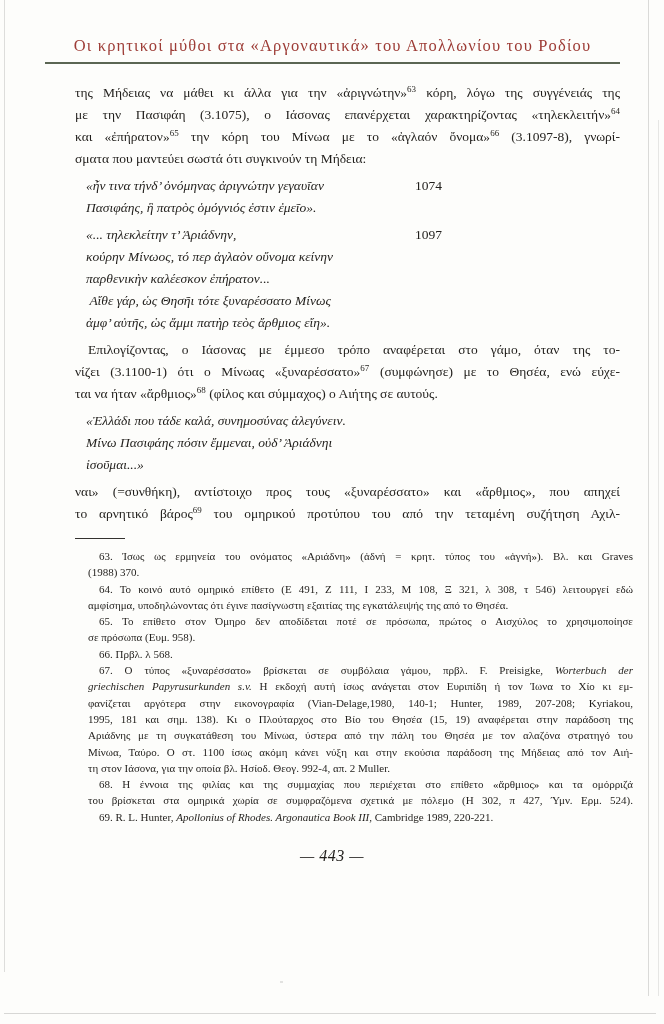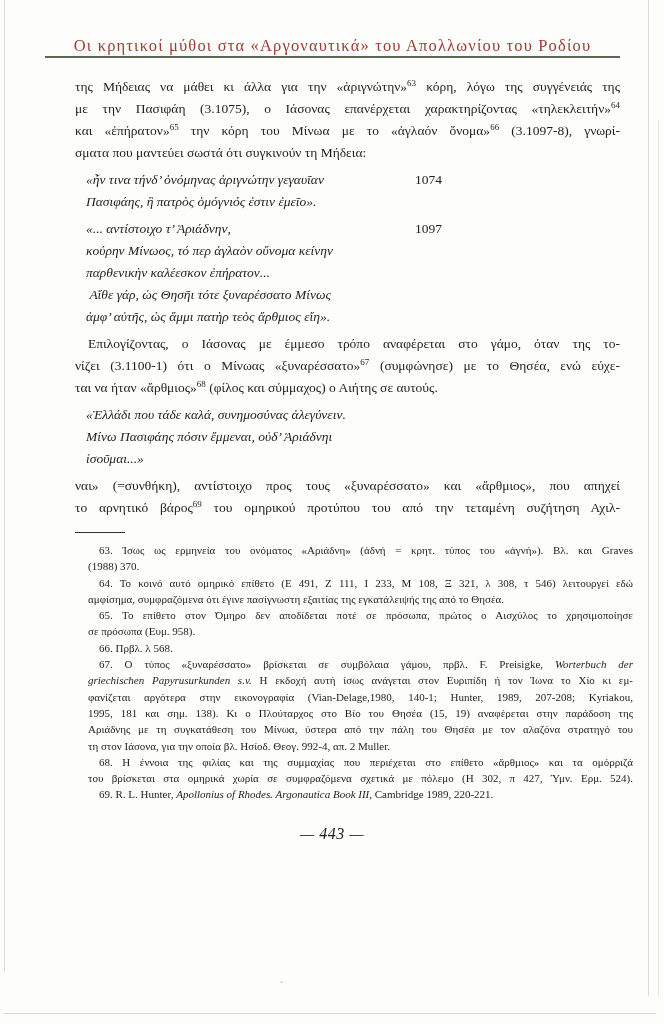--- a/index.html
+++ b/index.html
@@ -7,20 +7,21 @@
     position:relative;
     width:664px;height:1024px;
     background:#fdfdfb;
     overflow:hidden;
     font-family:"Liberation Serif","DejaVu Serif",serif;
     color:#201e1b;
   }
   
   .header{
     margin:36px 44px 0 45px;
+    padding-bottom:6px;
     border-bottom:2px solid #5b6653;
     color:#9d3c36;
     font-size:16.5px;
     font-weight:normal;
     letter-spacing:1.15px;
     text-align:center;
     white-space:nowrap;
   }
   
   .content{
@@ -93,21 +94,21 @@
         <div class="line j"><span>της Μήδειας να μάθει κι άλλα για την «ἀριγνώτην»</span><sup>63</sup><span> κόρη, λόγω της συγγένειάς της</span></div>
         <div class="line j"><span>με την Πασιφάη (3.1075), ο Ιάσονας επανέρχεται χαρακτηρίζοντας «τηλεκλειτήν»</span><sup>64</sup></div>
         <div class="line j"><span>και «ἐπήρατον»</span><sup>65</sup><span> την κόρη του Μίνωα με το «ἀγλαόν ὄνομα»</span><sup>66</sup><span> (3.1097-8), γνωρί-</span></div>
         <div class="line"><span>σματα που μαντεύει σωστά ότι συγκινούν τη Μήδεια:</span></div>
       </div>
       <div class="block verse">
         <div class="line"><span>«ἦν τινα τήνδ’ ὀνόμηνας ἀριγνώτην γεγαυῖαν</span><span class="vnum">1074</span></div>
         <div class="line"><span>Πασιφάης, ἣ πατρὸς ὁμόγνιός ἐστιν ἐμεῖο».</span></div>
       </div>
       <div class="block verse">
-        <div class="line"><span>«... αντίστοιχο τ’ Ἀριάδνην,</span><span class="vnum">1097</span></div>
+        <div class="line"><span>«... τηλεκλείτην τ’ Ἀριάδνην,</span><span class="vnum">1097</span></div>
         <div class="line"><span>κούρην Μίνωος, τό περ ἀγλαὸν οὔνομα κείνην</span></div>
         <div class="line"><span>παρθενικὴν καλέεσκον ἐπήρατον...</span></div>
         <div class="line"><span>&nbsp;Αἴθε γάρ, ὡς Θησῆι τότε ξυναρέσσατο Μίνως</span></div>
         <div class="line"><span>ἀμφ’ αὐτῆς, ὡς ἄμμι πατὴρ τεὸς ἄρθμιος εἴη».</span></div>
       </div>
       <div class="block para">
         <div class="line j ind"><span>Επιλογίζοντας, ο Ιάσονας με έμμεσο τρόπο αναφέρεται στο γάμο, όταν της το-</span></div>
         <div class="line j"><span>νίζει (3.1100-1) ότι ο Μίνωας «ξυναρέσσατο»</span><sup>67</sup><span> (συμφώνησε) με το Θησέα, ενώ εύχε-</span></div>
         <div class="line"><span>ται να ήταν «ἄρθμιος»</span><sup>68</sup><span> (φίλος και σύμμαχος) ο Αιήτης σε αυτούς.</span></div>
       </div>
@@ -124,35 +125,36 @@
 
   <div class="fnsep"></div>
 
   <div class="footnotes">
       <div class="block footnote">
         <div class="line j ind"><span>63. Ίσως ως ερμηνεία του ονόματος «Αριάδνη» (ἀδνή = κρητ. τύπος του «ἁγνή»). Βλ. και Graves</span></div>
         <div class="line"><span>(1988) 370.</span></div>
       </div>
       <div class="block footnote">
         <div class="line j ind"><span>64. Το κοινό αυτό ομηρικό επίθετο (Ε 491, Ζ 111, Ι 233, Μ 108, Ξ 321, λ 308, τ 546) λειτουργεί εδώ</span></div>
-        <div class="line"><span>αμφίσημα, συμφραζόμενα ότι έγινε πασίγνωστη εξαιτίας της εγκατάλειψής της από το Θησέα.</span></div>
+        <div class="line"><span>αμφίσημα, υποδηλώνοντας ότι έγινε πασίγνωστη εξαιτίας της εγκατάλειψής της από το Θησέα.</span></div>
       </div>
       <div class="block footnote">
         <div class="line j ind"><span>65. Το επίθετο στον Όμηρο δεν αποδίδεται ποτέ σε πρόσωπα, πρώτος ο Αισχύλος το χρησιμοποίησε</span></div>
         <div class="line"><span>σε πρόσωπα (Ευμ. 958).</span></div>
       </div>
       <div class="block footnote">
         <div class="line ind"><span>66. Πρβλ. λ 568.</span></div>
       </div>
       <div class="block footnote">
         <div class="line j ind"><span>67. Ο τύπος «ξυναρέσσατο» βρίσκεται σε συμβόλαια γάμου, πρβλ. F. Preisigke, </span><i>Worterbuch der</i></div>
         <div class="line j"><i>griechischen Papyrusurkunden s.v.</i><span> Η εκδοχή αυτή ίσως ανάγεται στον Ευριπίδη ή τον Ίωνα το Χίο κι εμ-</span></div>
         <div class="line j"><span>φανίζεται αργότερα στην εικονογραφία (Vian-Delage,1980, 140-1; Hunter, 1989, 207-208; Kyriakou,</span></div>
         <div class="line j"><span>1995, 181 και σημ. 138). Κι ο Πλούταρχος στο Βίο του Θησέα (15, 19) αναφέρεται στην παράδοση της</span></div>
         <div class="line j"><span>Αριάδνης με τη συγκατάθεση του Μίνωα, ύστερα από την πάλη του Θησέα με τον αλαζόνα στρατηγό του</span></div>
+        <div class="line j"><span>Μίνωα, Ταύρο. Ο στ. 1100 ίσως ακόμη κάνει νύξη και στην εκούσια παράδοση της Μήδειας από τον Αιή-</span></div>
         <div class="line"><span>τη στον Ιάσονα, για την οποία βλ. Ησίοδ. Θεογ. 992-4, απ. 2 Muller.</span></div>
       </div>
       <div class="block footnote">
         <div class="line j ind"><span>68. Η έννοια της φιλίας και της συμμαχίας που περιέχεται στο επίθετο «ἄρθμιος» και τα ομόρριζά</span></div>
         <div class="line j"><span>του βρίσκεται στα ομηρικά χωρία σε συμφραζόμενα σχετικά με πόλεμο (Η 302, π 427, Ύμν. Ερμ. 524).</span></div>
       </div>
       <div class="block footnote">
         <div class="line ind"><span>69. R. L. Hunter, </span><i>Apollonius of Rhodes. Argonautica Book III</i><span>, Cambridge 1989, 220-221.</span></div>
       </div>
     </div>

